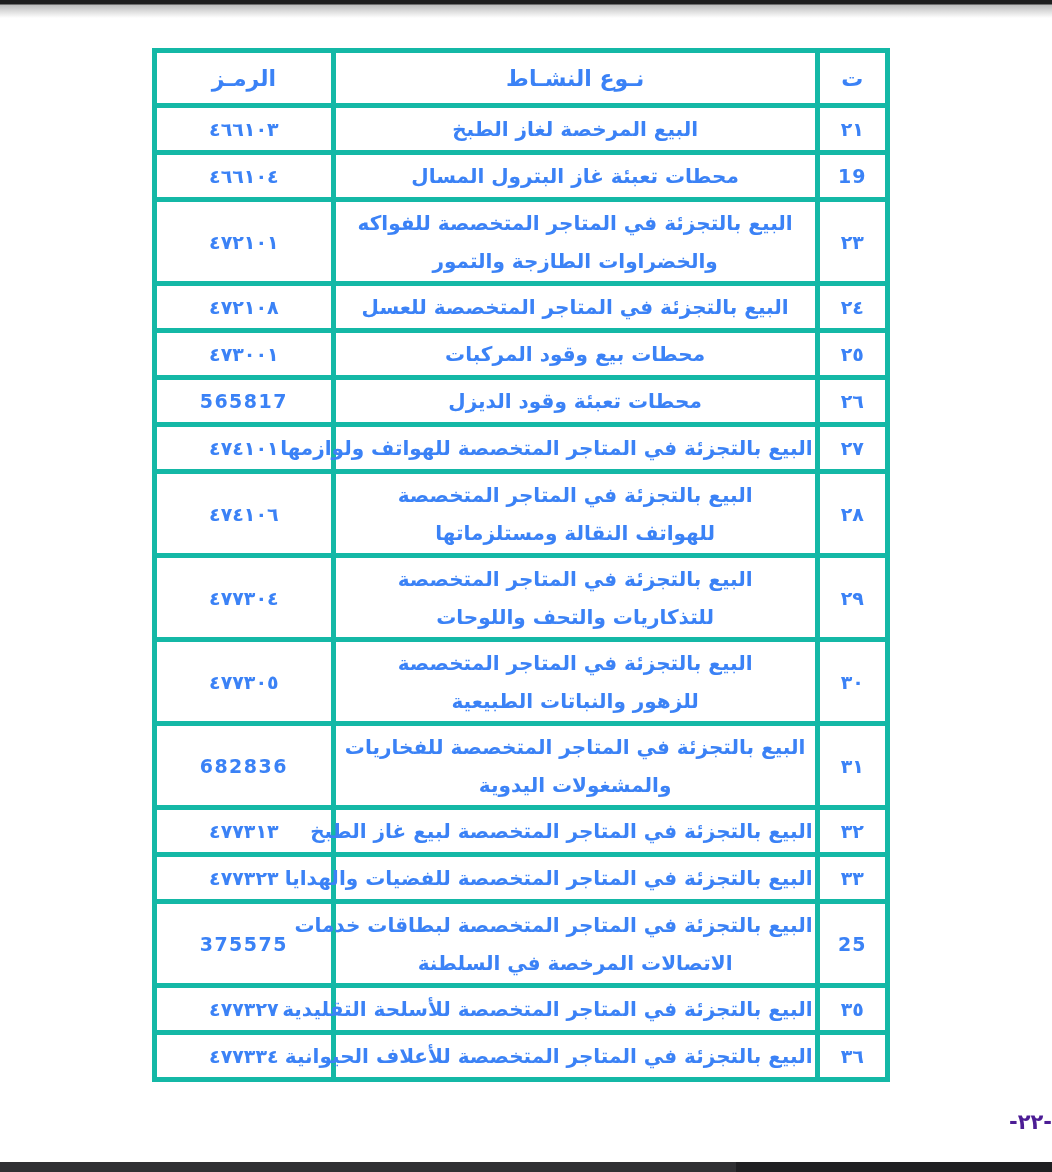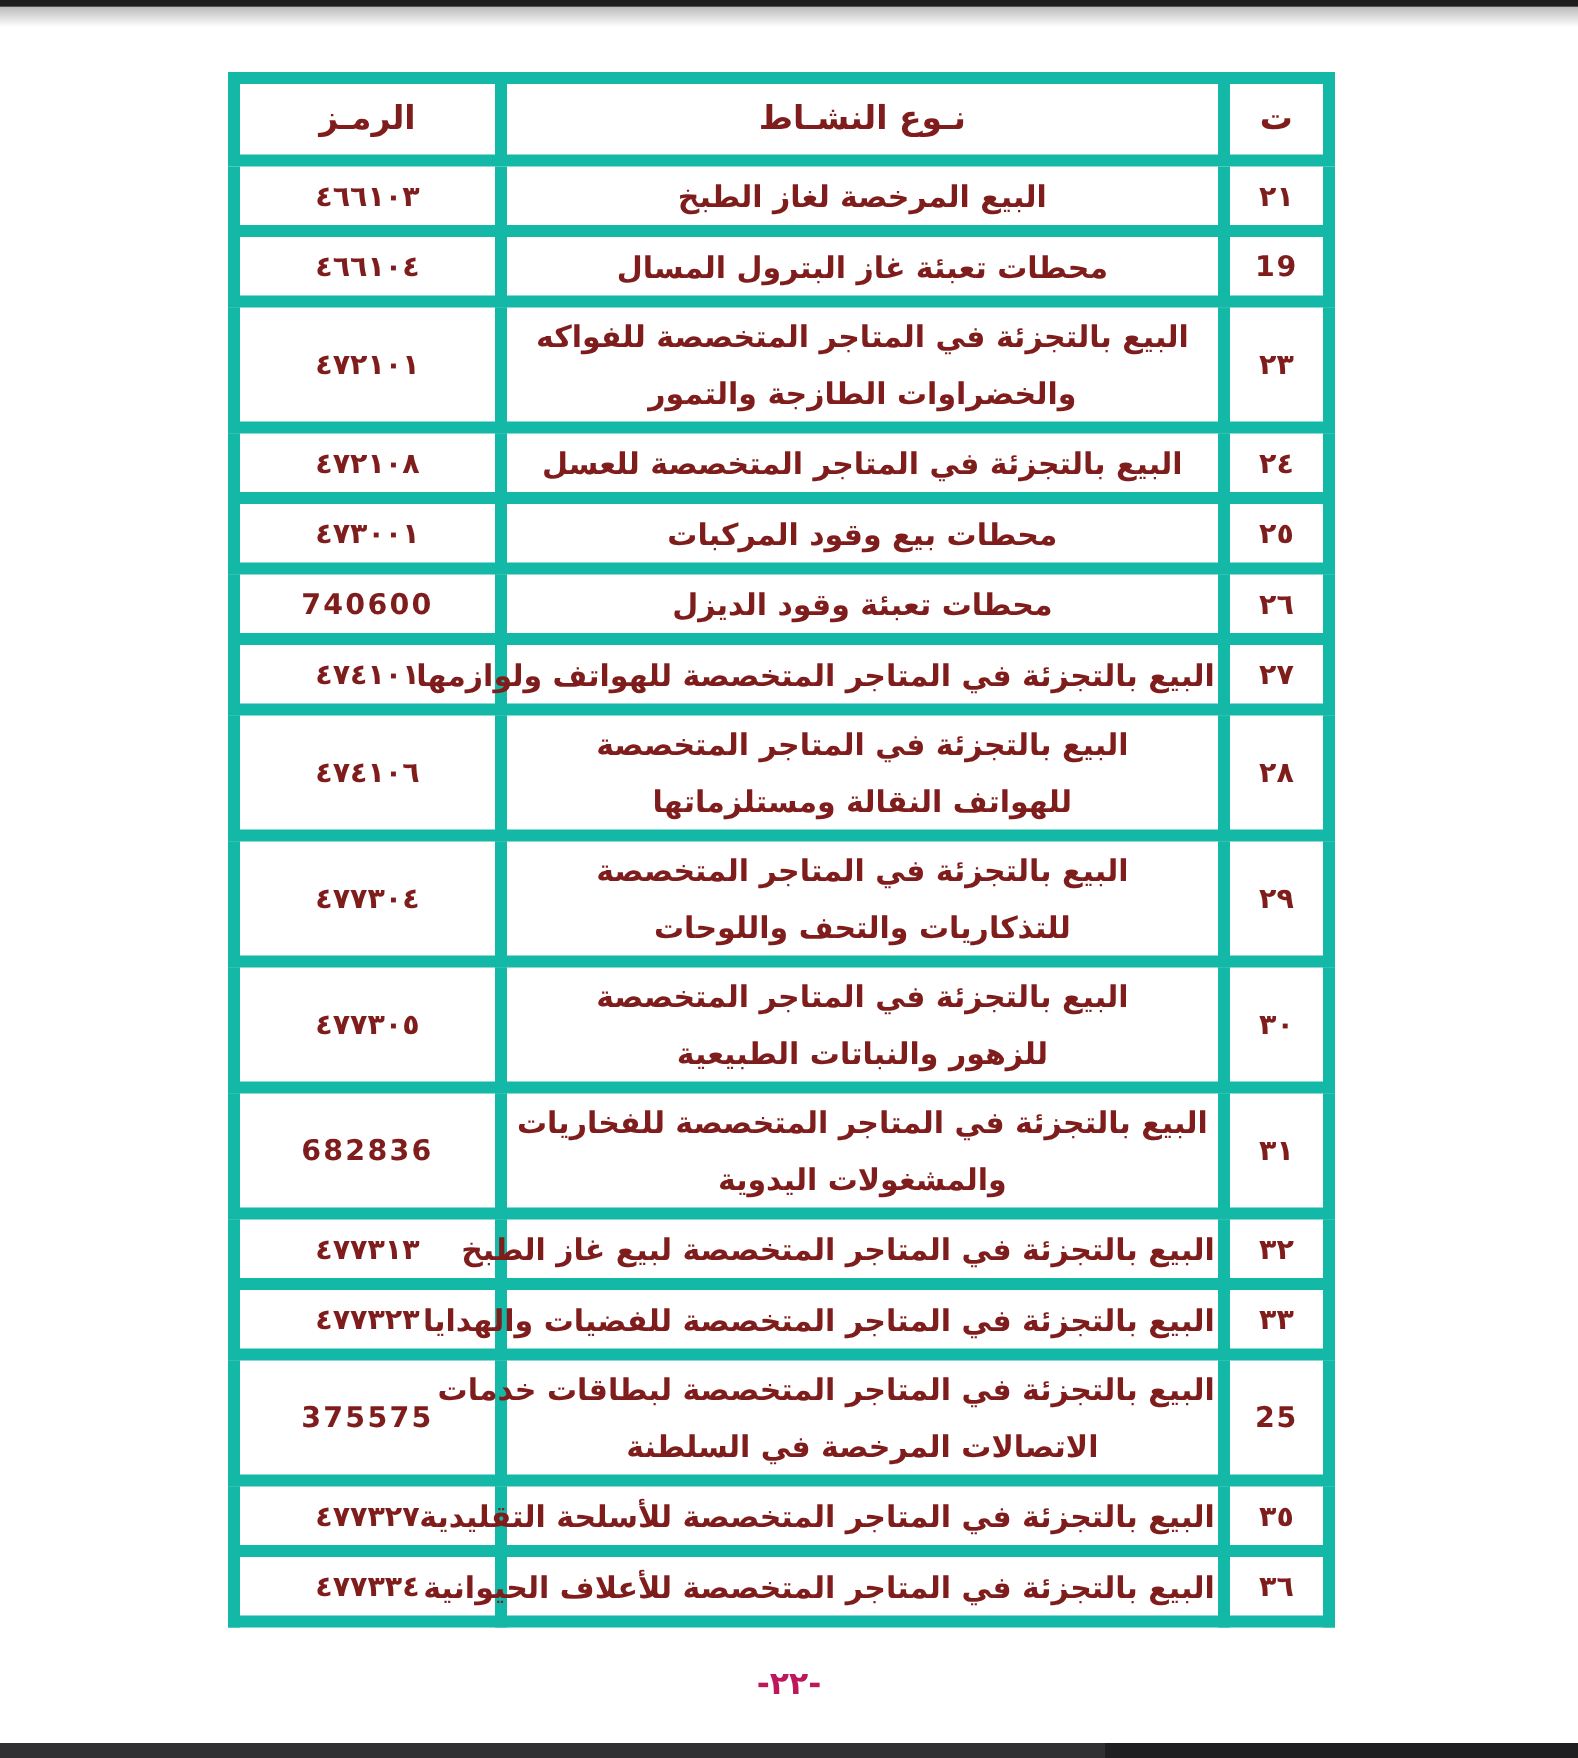--- a/index.html
+++ b/index.html
@@ -47,22 +47,22 @@
     top: 48px;
     left: 152px;
     width: 738px;
     border-collapse: collapse;
     table-layout: fixed;
     background: #ffffff;
     border: 3px solid #000000;
   }
   table.activities th,
   table.activities td {
-    border: 8px solid #14b8a6;
-    color: #7f1d1d;
+    border: 5px solid #14b8a6;
+    color: #3b82f6;
     font-weight: bold;
     text-align: center;
     vertical-align: middle;
     padding: 0 2px;
     overflow: visible;
   }
   table.activities thead tr { height: 55px; }
   table.activities thead th {
     font-size: 22px;
     border-bottom: 3px solid #000000;
@@ -82,24 +82,23 @@
     letter-spacing: 1px;
   }
   td.col-code {
     font-size: 19px;
     letter-spacing: 1.5px;
   }
   .footer {
     position: absolute;
     top: 1110px;
     left: 0; right: 0;
-    text-align: center;
     font-size: 21px;
     font-weight: bold;
-    color: #be185d;
+    color: #4c1d95;
     letter-spacing: 2px;
   }
 </style>
 </head>
 <body>
 
 <div class="page">
 
   <div class="edge-top"></div>
 
@@ -140,21 +139,21 @@
           <td class="col-code">٤٧٢١٠٨</td>
         </tr>
         <tr>
           <td class="col-index">٢٥</td>
           <td class="col-activity">محطات بيع وقود المركبات</td>
           <td class="col-code">٤٧٣٠٠١</td>
         </tr>
         <tr>
           <td class="col-index">٢٦</td>
           <td class="col-activity">محطات تعبئة وقود الديزل</td>
-          <td class="col-code">740600</td>
+          <td class="col-code">565817</td>
         </tr>
         <tr>
           <td class="col-index">٢٧</td>
           <td class="col-activity">البيع بالتجزئة في المتاجر المتخصصة للهواتف ولوازمها</td>
           <td class="col-code">٤٧٤١٠١</td>
         </tr>
         <tr class="tall">
           <td class="col-index">٢٨</td>
           <td class="col-activity">البيع بالتجزئة في المتاجر المتخصصة
 للهواتف النقالة ومستلزماتها</td>

